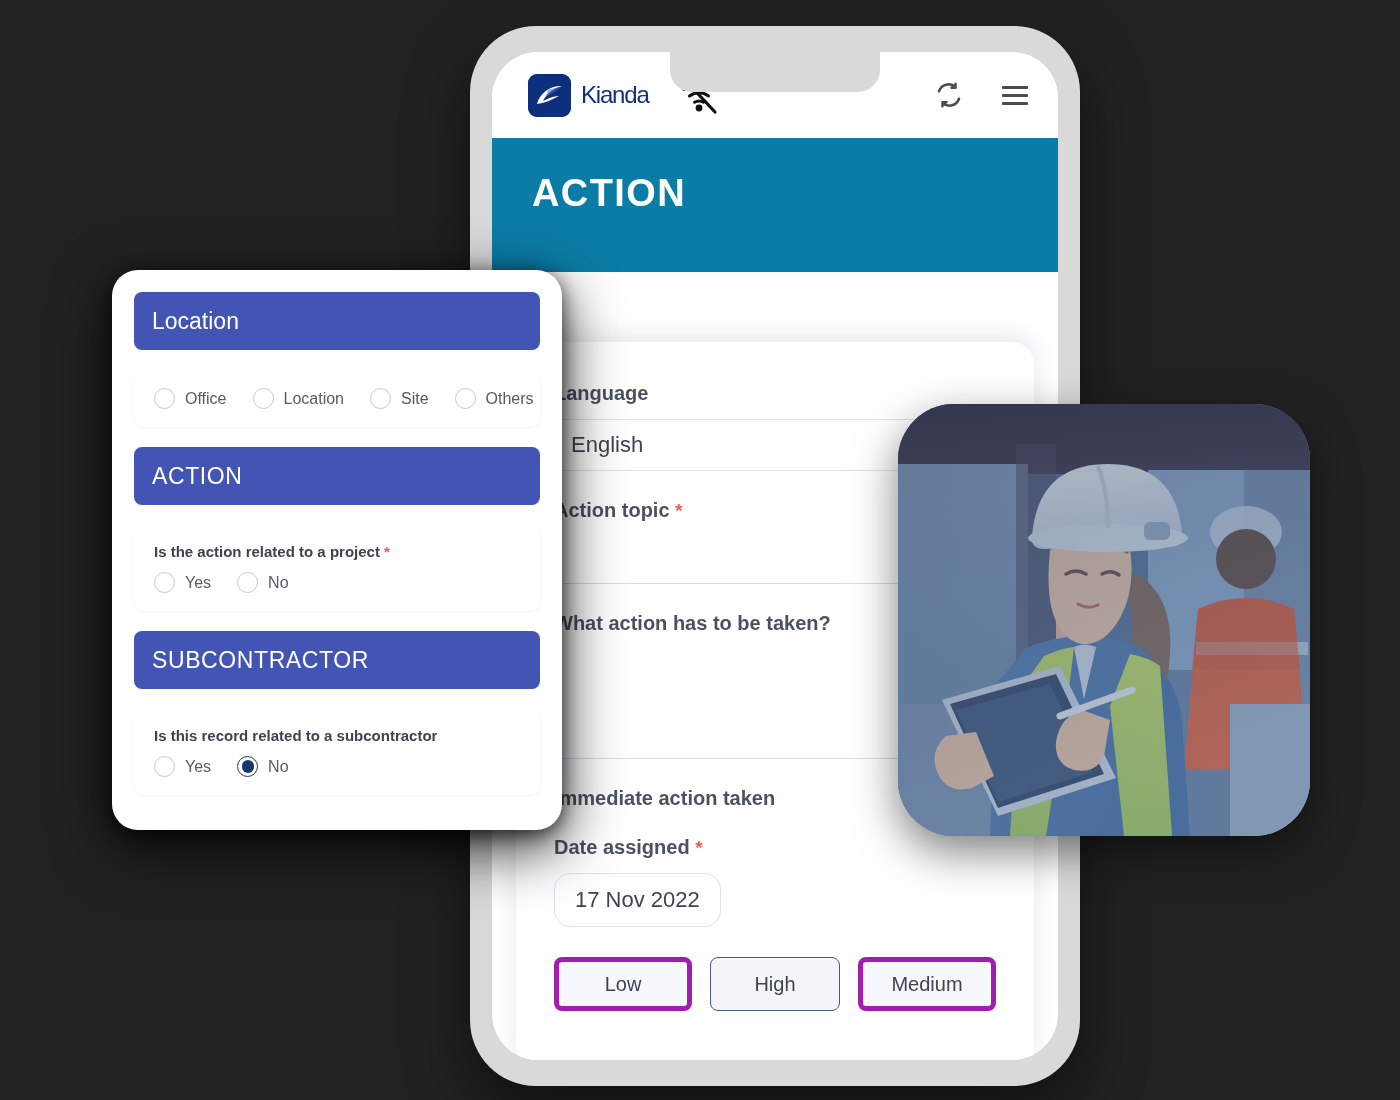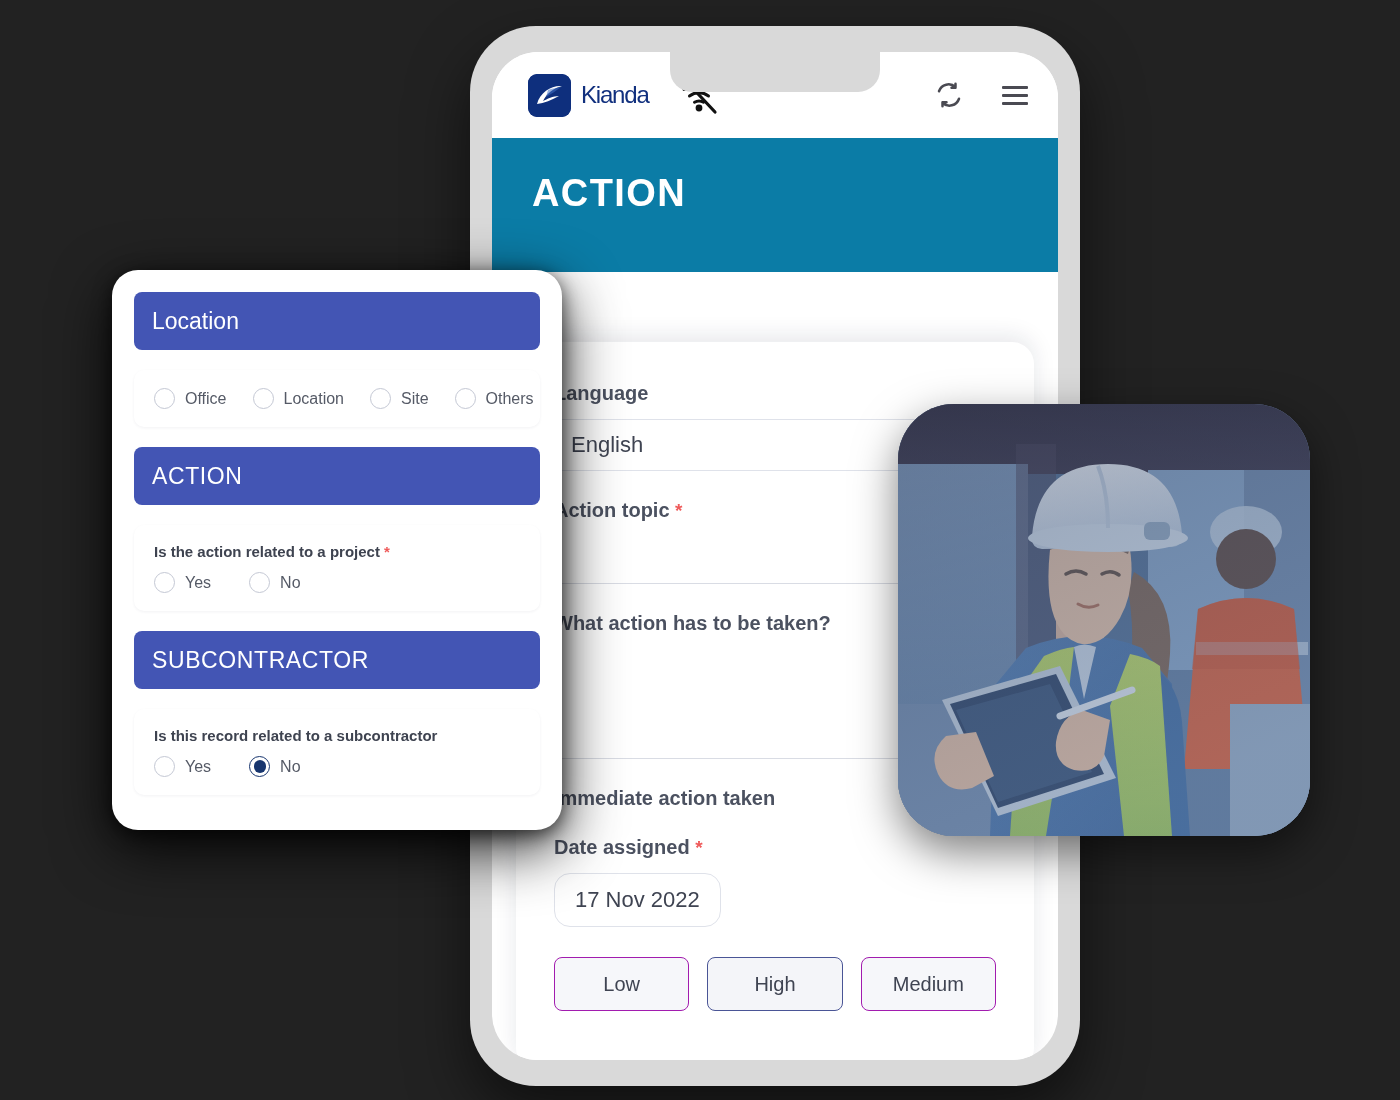--- a/index.html
+++ b/index.html
@@ -211,21 +211,21 @@
     font-size: 22px;
     color: #3f4452;
     background: #fff;
     margin-bottom: 30px;
   }
 
   .chip-row { display: flex; gap: 18px; margin-bottom: 32px; }
   .chip {
     flex: 1;
     height: 54px;
-    border: 1px solid #a21caf;
+    border: 5px solid #a21caf;
     border-radius: 8px;
     background: #f6f7fa;
     display: flex;
     align-items: center;
     justify-content: center;
     font-size: 20px;
     color: #3f4452;
   }
   .chip.selected { border: 1.6px solid #4a5596; background: #f4f5f9; }
 
@@ -257,21 +257,21 @@
   .sec-header.caps { letter-spacing: 0.6px; }
 
   .sec-body {
     background: #ffffff;
     border-radius: 10px;
     padding: 18px 20px;
     margin-bottom: 20px;
     box-shadow: 0 1px 3px rgba(30,35,70,0.06);
   }
 
-  .radio-row { display: flex; align-items: center; gap: 38px; }
+  .radio-row { display: flex; align-items: center; gap: 26px; }
   .radio-row.wide { gap: 26px; }
   .radio-item { display: flex; align-items: center; gap: 10px; }
   .radio {
     width: 21px; height: 21px;
     border: 1.8px solid #c4c8d4;
     border-radius: 50%;
     background: #fff;
     flex: 0 0 auto;
     position: relative;
   }

